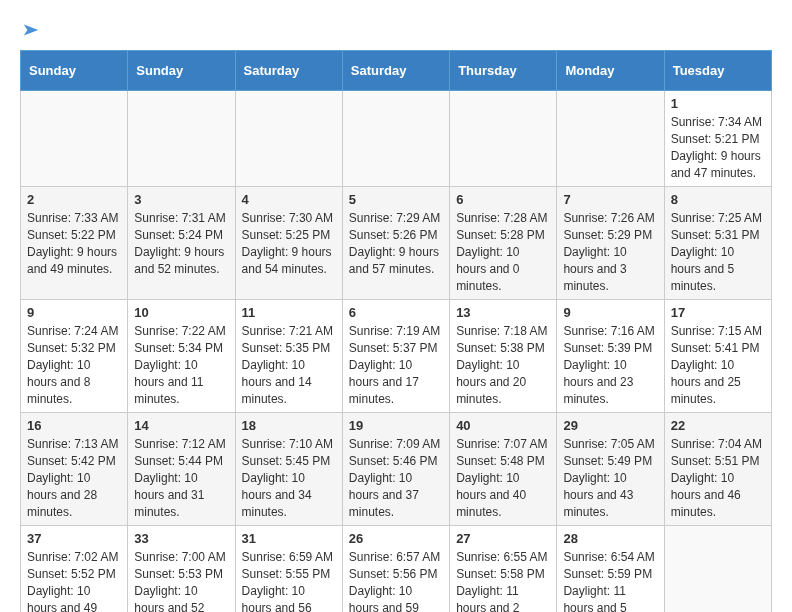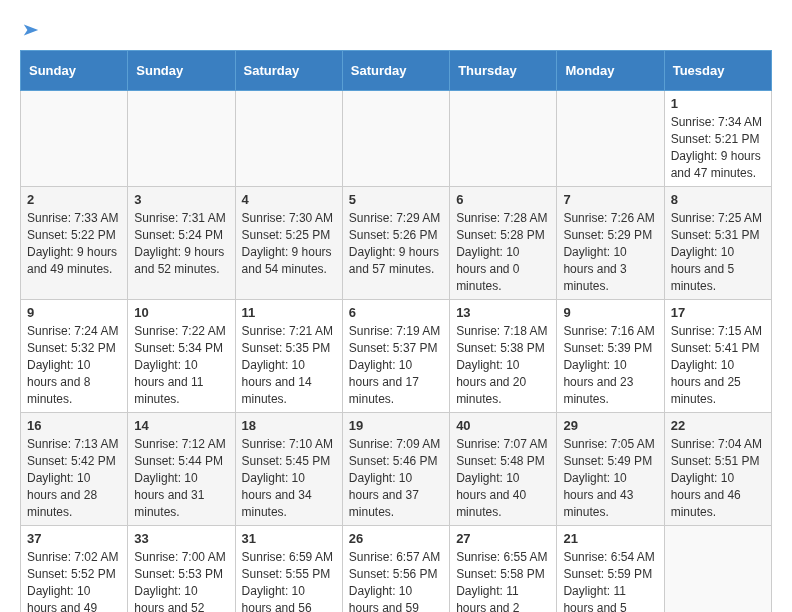--- a/index.html
+++ b/index.html
@@ -243,19 +243,19 @@
         </td>
         <td>
           <span class="day-num">26</span>
           <div class="day-info">Sunrise: 6:57 AM<br>Sunset: 5:56 PM<br>Daylight: 10 hours and 59 minutes.</div>
         </td>
         <td>
           <span class="day-num">27</span>
           <div class="day-info">Sunrise: 6:55 AM<br>Sunset: 5:58 PM<br>Daylight: 11 hours and 2 minutes.</div>
         </td>
         <td>
-          <span class="day-num">21</span>
+          <span class="day-num">28</span>
           <div class="day-info">Sunrise: 6:54 AM<br>Sunset: 5:59 PM<br>Daylight: 11 hours and 5 minutes.</div>
         </td>
         <td class="empty"></td>
       </tr>
     </tbody>
 </table>
 
 </body></html>

